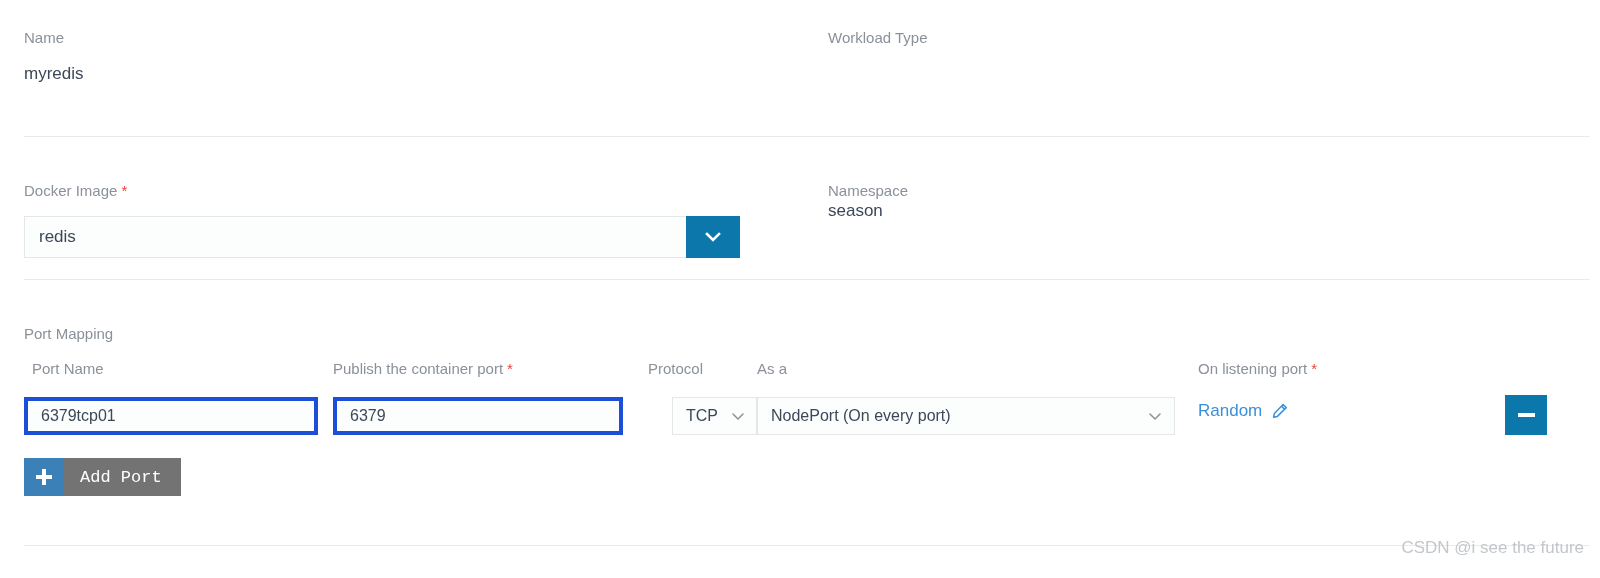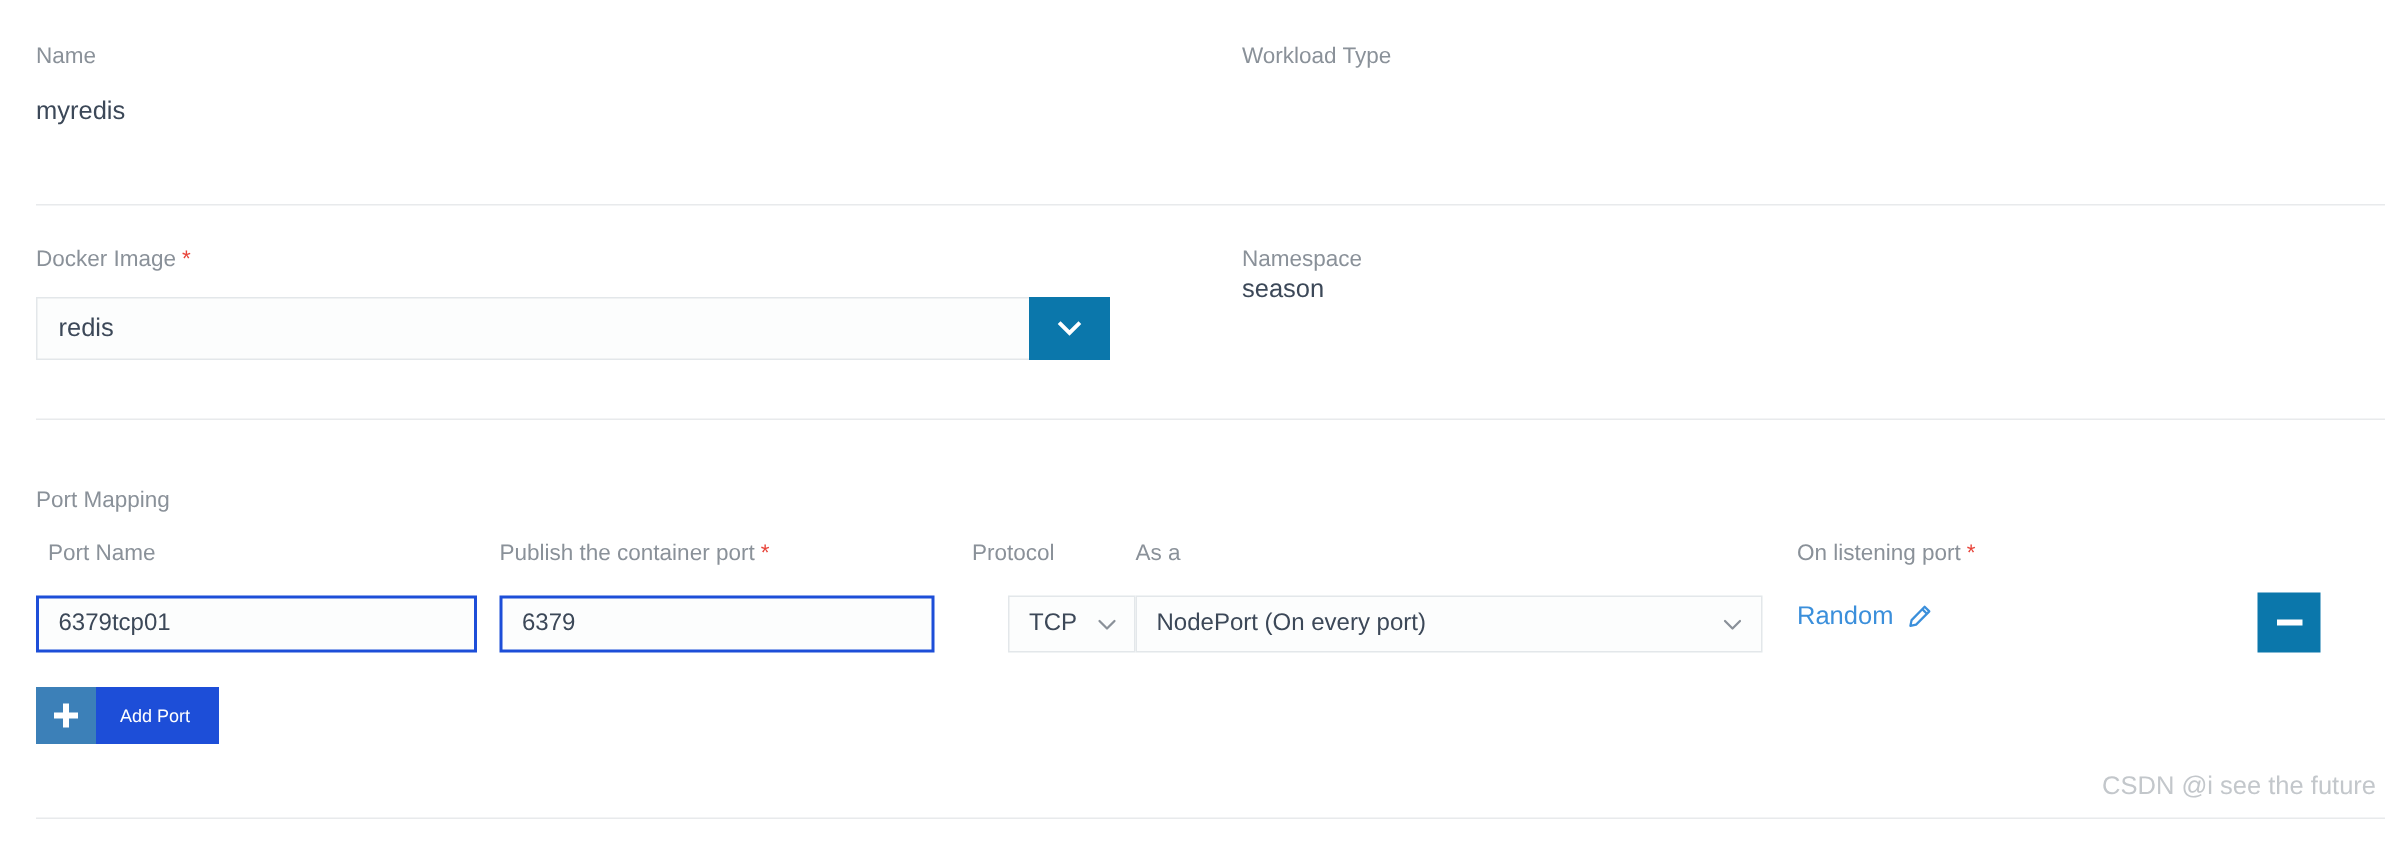--- a/index.html
+++ b/index.html
@@ -81,21 +81,21 @@
     background: #fcfdfd;
     color: #3c4858;
     font-family: "Liberation Sans", sans-serif;
     font-size: 16px;
     padding: 0 7px;
     outline: none;
     border-radius: 0;
   }
 
   
-  .sec2 { position: absolute; left: 0; top: 130px; width: 1600px; height: 142px; padding-left: 34px; }
+  .sec2 { position: absolute; left: 0; top: 148px; width: 1600px; height: 142px; padding-left: 34px; }
   .sec2 .col-left  { position: absolute; left: 24px;  top: 34px; }
   .sec2 .col-right { position: absolute; left: 828px; top: 34px; }
 
   .image-field {
     display: flex;
     margin-top: 16px;
     width: 716px;
   }
   .image-input {
     flex: 1 1 auto;
@@ -135,21 +135,21 @@
   .h-pubport   { left: 333px; }
   .h-protocol  { left: 648px; }
   .h-asa       { left: 757px; }
   .h-listen    { left: 1198px; }
 
   .pm-row { position: absolute; top: 112px; left: 0; width: 1600px; height: 48px; }
   .pm-row > * { position: absolute; }
 
   .txt-input {
     height: 38px;
-    border: 2px solid #1d4ed8;
+    border: 4px solid #1d4ed8;
     background: #fcfdfd;
     color: #3c4858;
     font-family: "Liberation Sans", sans-serif;
     font-size: 16px;
     padding: 0 13px;
     outline: none;
     border-radius: 0;
   }
   .in-portname { left: 24px;  top: 5px; width: 294px; }
   .in-pubport  { left: 333px; top: 5px; width: 290px; }
@@ -225,41 +225,41 @@
     background: transparent;
   }
   .add-port-icon {
     width: 40px;
     background: #3c80b8;
     display: flex;
     align-items: center;
     justify-content: center;
   }
   .add-port-label {
-    background: #1d4ed8;
+    background: #737373;
     color: #ffffff;
-    font-family: Liberation Sans, sans-serif;
-    font-size: 12px;
+    font-family: Liberation Mono, monospace;
+    font-size: 17px;
     display: flex;
     align-items: center;
     padding: 0 19px 0 16px;
     white-space: nowrap;
   }
   .plus-glyph { position: relative; width: 16px; height: 16px; display: block; }
   .plus-glyph::before, .plus-glyph::after {
     content: ""; position: absolute; background: #ffffff;
   }
   .plus-glyph::before { left: 0; top: 6px; width: 16px; height: 4px; }
   .plus-glyph::after  { top: 0; left: 6px; height: 16px; width: 4px; }
 
   
   .watermark {
     position: absolute;
     right: 16px;
-    top: 513px;
+    top: 537px;
     color: #c3c7cb;
     font-size: 17px;
     line-height: 22px;
     white-space: nowrap;
   }
 </style>
 </head>
 <body>
 
 <div class="page">

